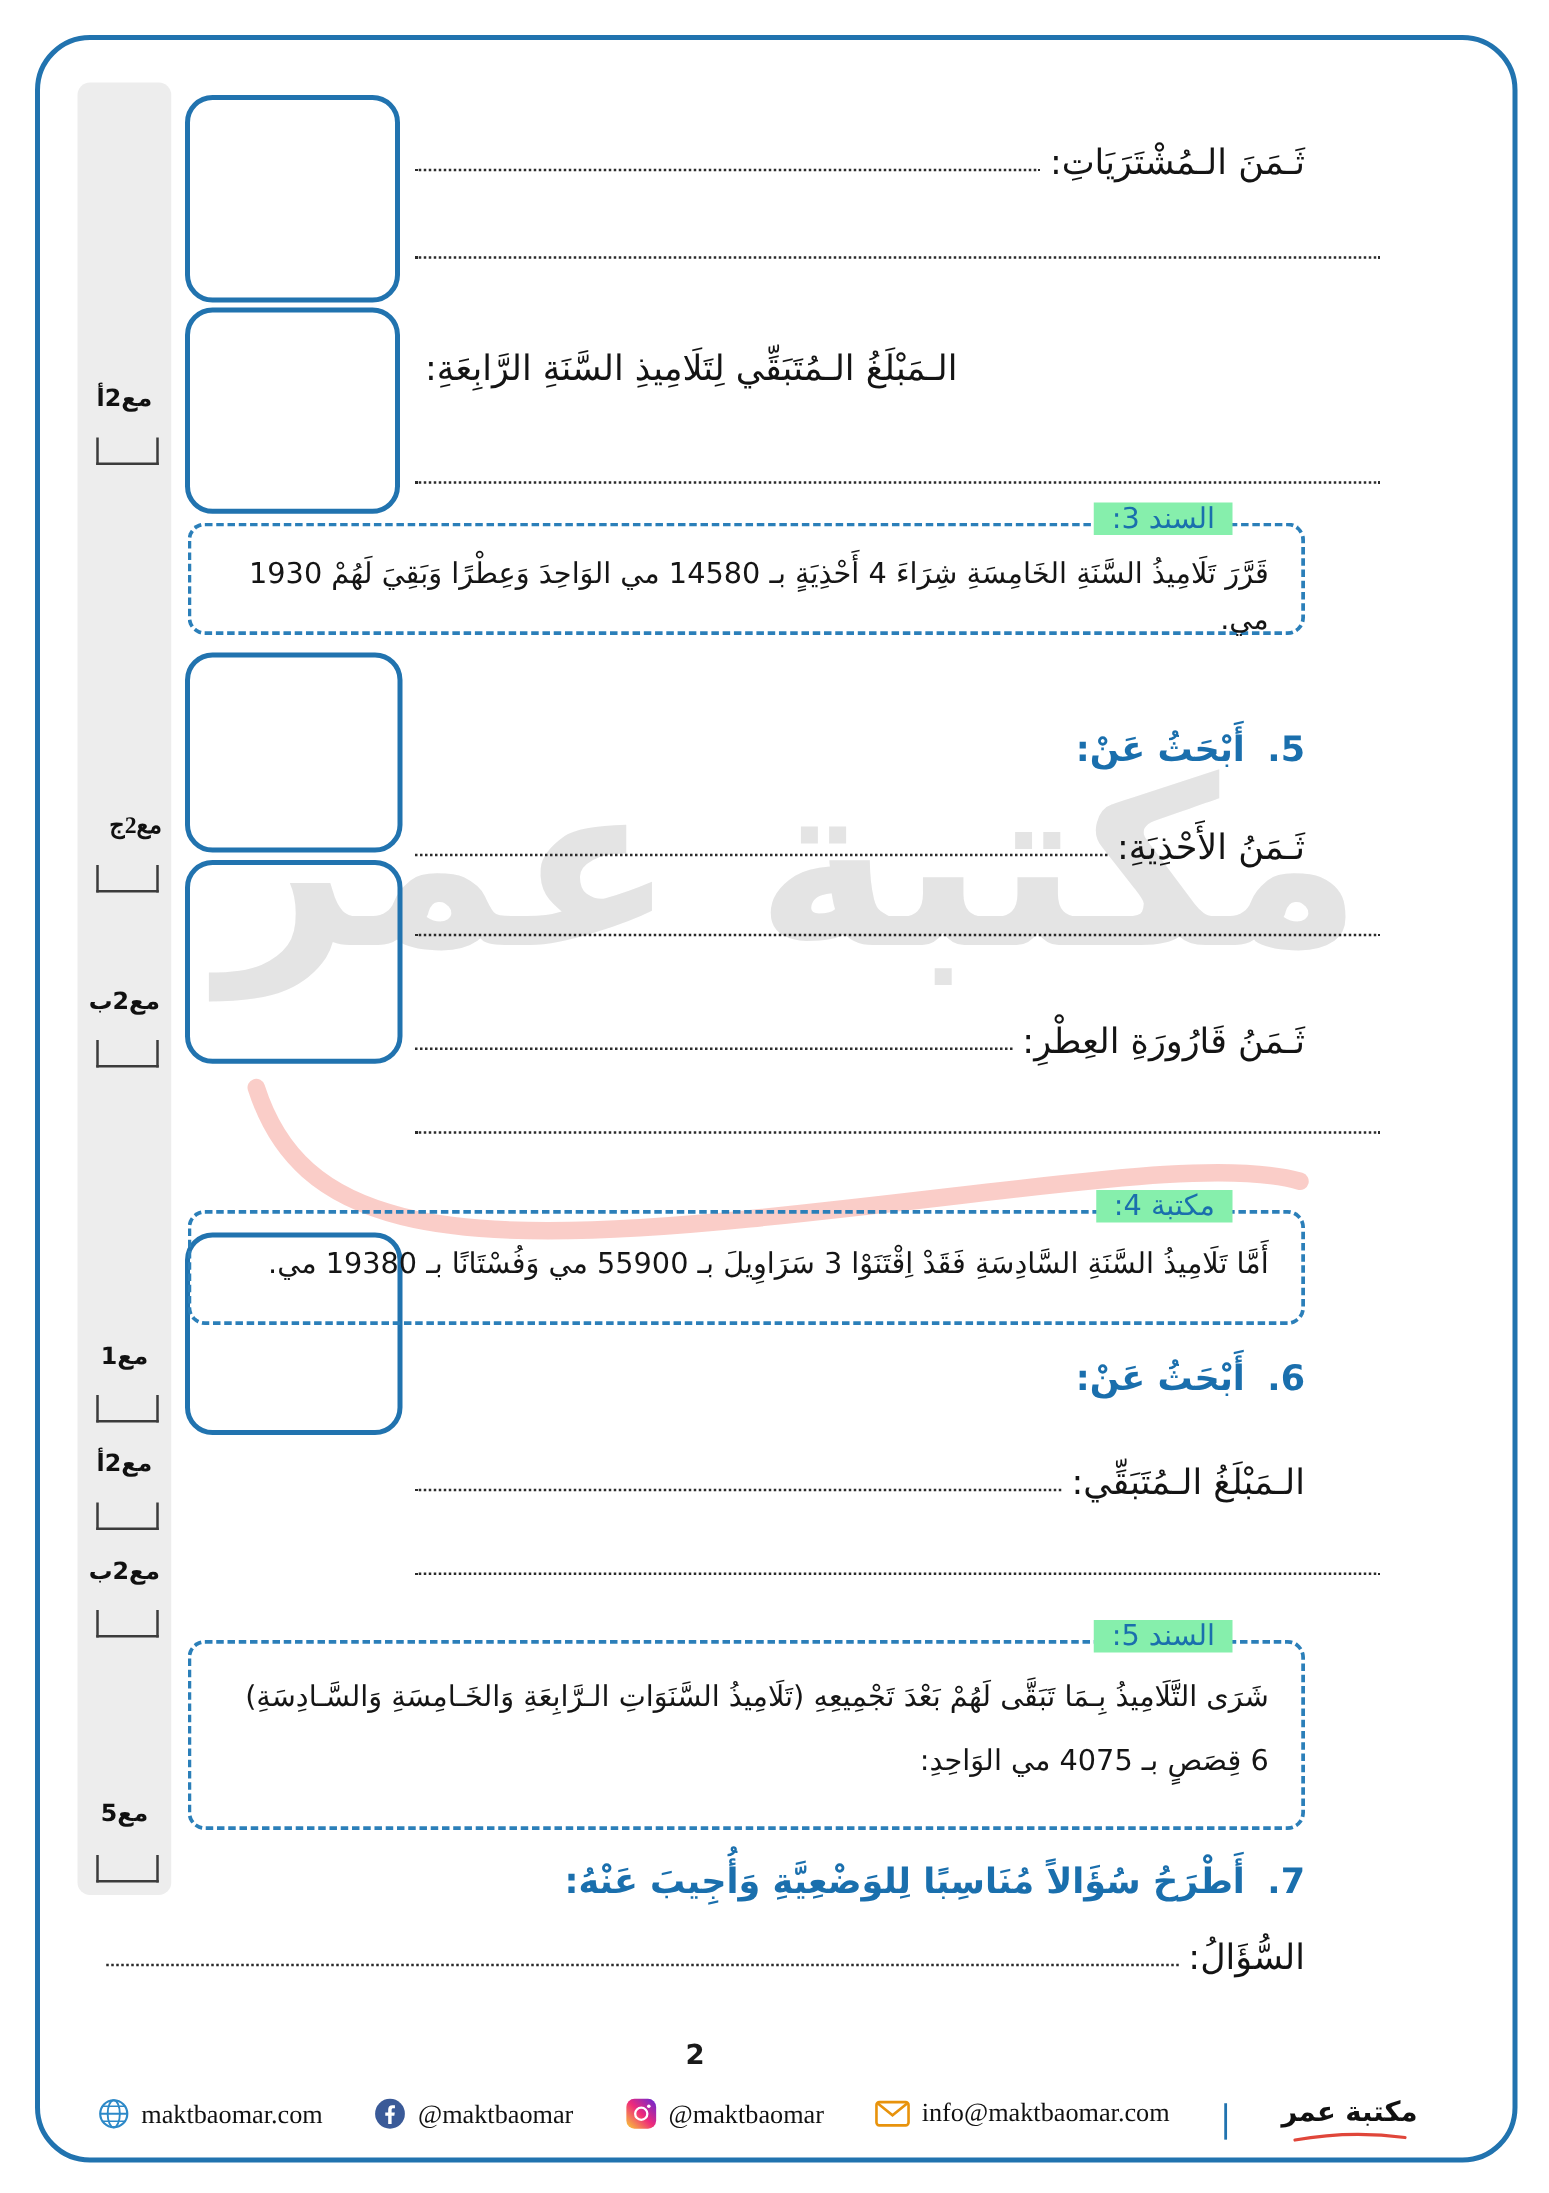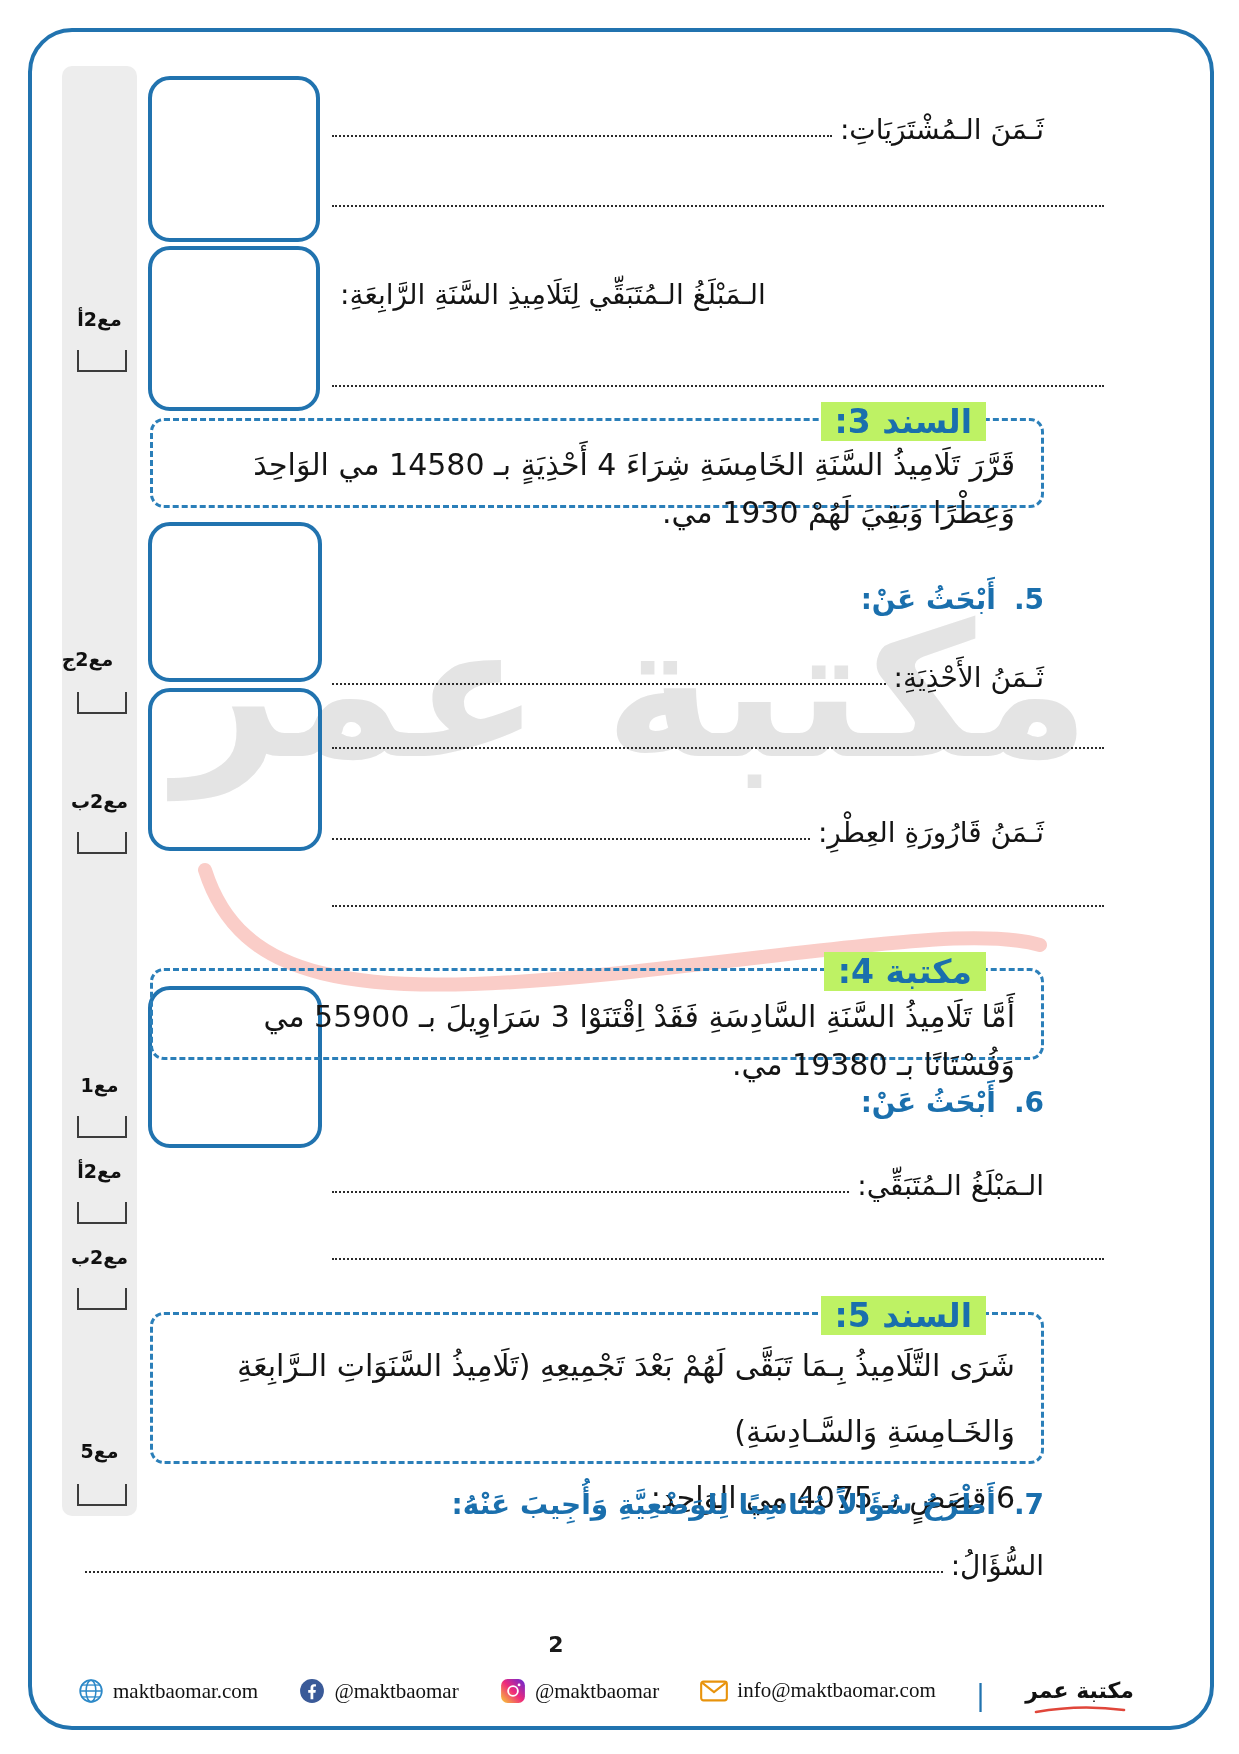--- a/index.html
+++ b/index.html
@@ -11,23 +11,23 @@
   .gray-strip{left:62px;top:66px;width:75px;height:1450px;background:#ededed;border-radius:10px;}
   
   .abox{border:4px solid #2173af;border-radius:22px;background:transparent;}
   
   .row-label{display:flex;direction:rtl;align-items:flex-end;}
   .lbl{font-size:28px;white-space:nowrap;padding-left:8px;color:#141414;}
   .fill{flex:1;border-bottom:2.5px dotted #2b2b2b;margin-bottom:9px;}
   .dotline{border-bottom:2.5px dotted #2b2b2b;height:0;}
   
   .sanad{border:3px dashed #2b7fb9;border-radius:14px;}
-  .sanad-title{position:absolute;top:-19px;right:55px;background:#bef264;padding:0 14px;
-               color:#1a6fad;font-weight:bold;font-size:33px;direction:rtl;white-space:nowrap;}
-  .sanad-text{direction:rtl;text-align:right;font-size:30px;color:#151515;line-height:1.6;padding:0 26px;}
+  .sanad-title{position:absolute;top:-19px;right:55px;background:#86efac;padding:0 14px;
+               color:#1a6fad;font-weight:normal;font-size:23px;direction:rtl;white-space:nowrap;}
+  .sanad-text{direction:rtl;text-align:right;font-size:23px;color:#151515;line-height:1.6;padding:0 26px;}
   
   .qhead{display:flex;direction:rtl;gap:18px;color:#1a6fad;font-weight:bold;font-size:28px;align-items:baseline;}
   
   .mlabel{font-size:19px;font-weight:bold;direction:rtl;text-align:center;color:#111;}
   .bracket{border-left:2px solid #3c3c3c;border-right:2px solid #3c3c3c;border-bottom:2px solid #3c3c3c;}
   
   .watermark{left:140px;top:600px;width:950px;font-size:185px;font-weight:bold;direction:rtl;
              white-space:nowrap;color:#bfbfbf;opacity:.42;z-index:0;pointer-events:none;line-height:1;}
   .content{z-index:1;}
   
@@ -120,21 +120,21 @@
       <span>أَطْرَحُ سُؤَالاً مُنَاسِبًا لِلوَضْعِيَّةِ وَأُجِيبَ عَنْهُ:</span>
     </div>
     <div class="abs row-label" style="left:85px;top:1526px;width:959px;height:46px;">
       <span class="lbl">السُّؤَالُ:</span>
       <span class="fill"></span>
     </div>
 
     <div class="abs mlabel" style="left:62px;top:298px;width:75px;">مع2أ</div>
     <div class="abs bracket" style="left:77px;top:340px;width:46px;height:20px;"></div>
 
-    <div class="abs mlabel" style="left:50px;top:638px;width:75px;">مع2ج</div>
+    <div class="abs mlabel" style="left:71px;top:638px;width:75px;font-family:Liberation Serif, serif;">مع2ج</div>
     <div class="abs bracket" style="left:77px;top:682px;width:46px;height:20px;"></div>
 
     <div class="abs mlabel" style="left:62px;top:780px;width:75px;">مع2ب</div>
     <div class="abs bracket" style="left:77px;top:822px;width:46px;height:20px;"></div>
 
     <div class="abs mlabel" style="left:62px;top:1064px;width:75px;">مع1</div>
     <div class="abs bracket" style="left:77px;top:1106px;width:46px;height:20px;"></div>
 
     <div class="abs mlabel" style="left:62px;top:1150px;width:75px;">مع2أ</div>
     <div class="abs bracket" style="left:77px;top:1192px;width:46px;height:20px;"></div>

